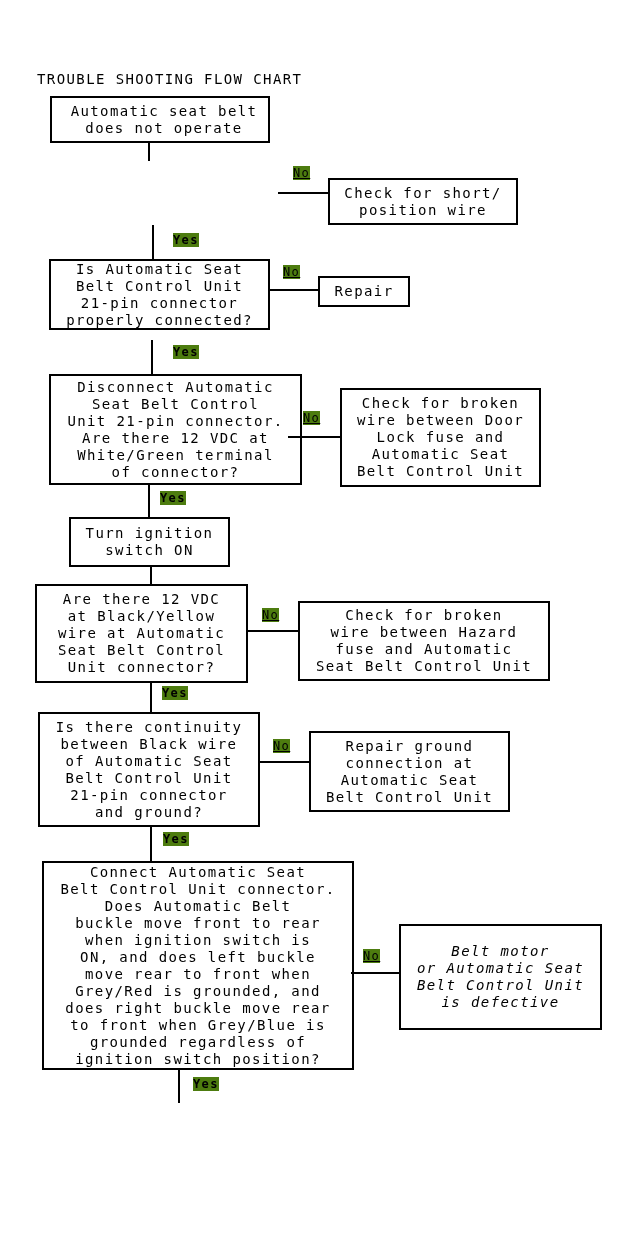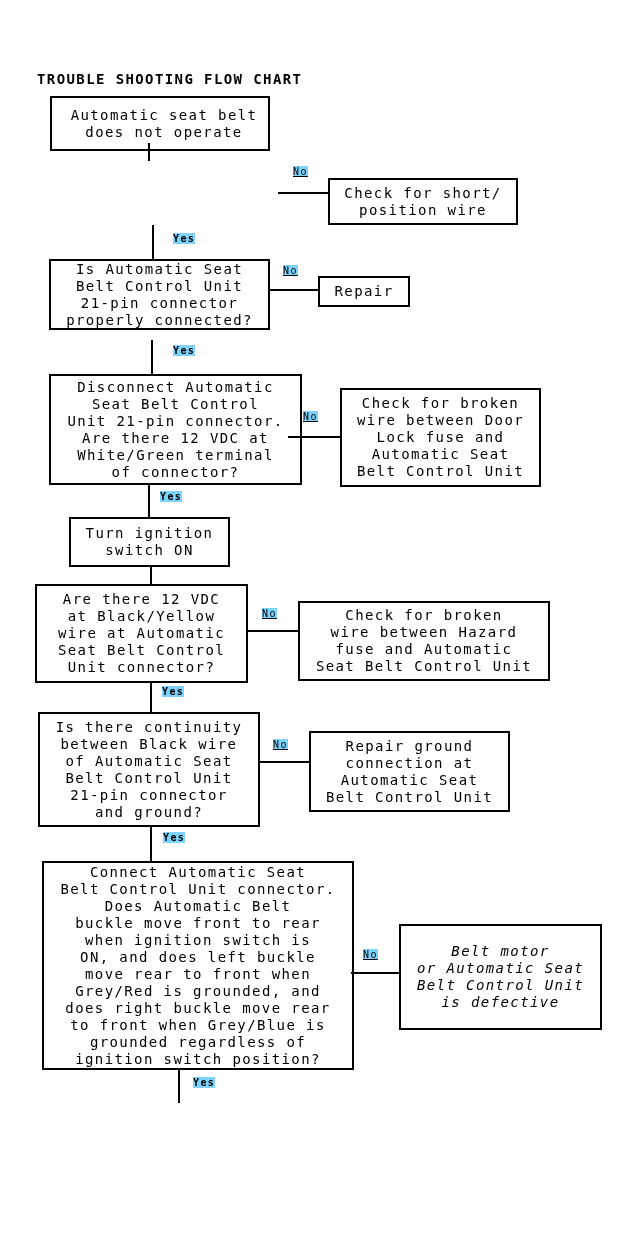--- a/index.html
+++ b/index.html
@@ -12,57 +12,56 @@
     color: #000000;
     overflow: hidden;
   }
   .chart-title {
     position: absolute;
     left: 37px;
     top: 71px;
     font-size: 14px;
     letter-spacing: 1.4px;
     white-space: pre;
-    font-weight: bold;
   }
   .node {
     position: absolute;
     box-sizing: border-box;
     border: 2px solid #000000;
     background: #ffffff;
     display: flex;
     align-items: center;
     justify-content: center;
     text-align: center;
     white-space: pre;
     font-size: 14px;
     line-height: 17px;
     letter-spacing: 1.4px;
   }
   .vline, .hline { position: absolute; background: #000000; }
   .vline { width: 2px; }
   .hline { height: 2px; }
   .edge-label {
     position: absolute;
-    font-size: 10px;
+    font-size: 12px;
     letter-spacing: 1.4px;
     white-space: pre;
-    background: #7dd3fc;
+    background: #4d7c0f;
   }
   .edge-label.yes { font-weight: bold; }
   .edge-label.no { text-decoration: underline; }
 </style>
 </head>
 <body>
 
 <div class="canvas">
 
   <div class="chart-title">TROUBLE SHOOTING FLOW CHART</div>
 
-  <div class="node" style="left:50px;  top:96px;   width:220px; height:55px;padding-left:8px;">Automatic seat belt
+  <div class="node" style="left:50px;  top:96px;   width:220px; height:47px;padding-left:8px;">Automatic seat belt
 does not operate</div>
   <div class="node" style="left:328px; top:178px;  width:190px; height:47px;">Check for short/
 position wire</div>
   <div class="node" style="left:49px;  top:259px;  width:221px; height:71px;">Is Automatic Seat
 Belt Control Unit
 21-pin connector
 properly connected?</div>
   <div class="node" style="left:318px; top:276px;  width:92px;  height:31px;">Repair</div>
   <div class="node" style="left:49px;  top:374px;  width:253px; height:111px;">Disconnect Automatic
 Seat Belt Control

